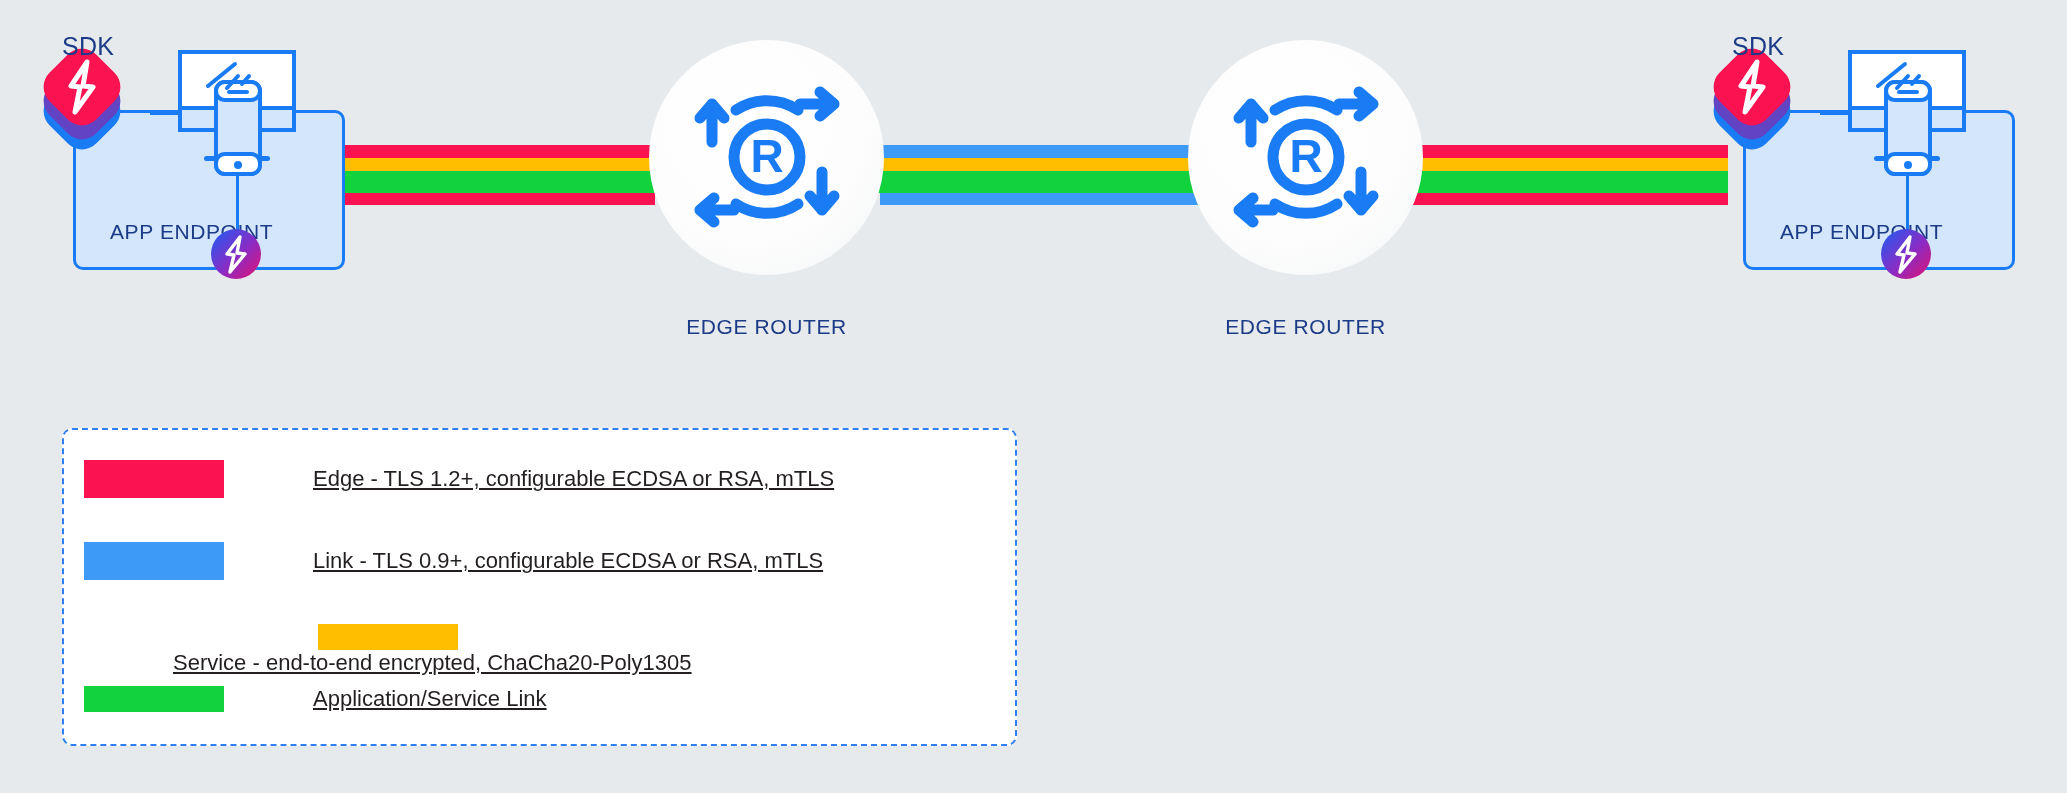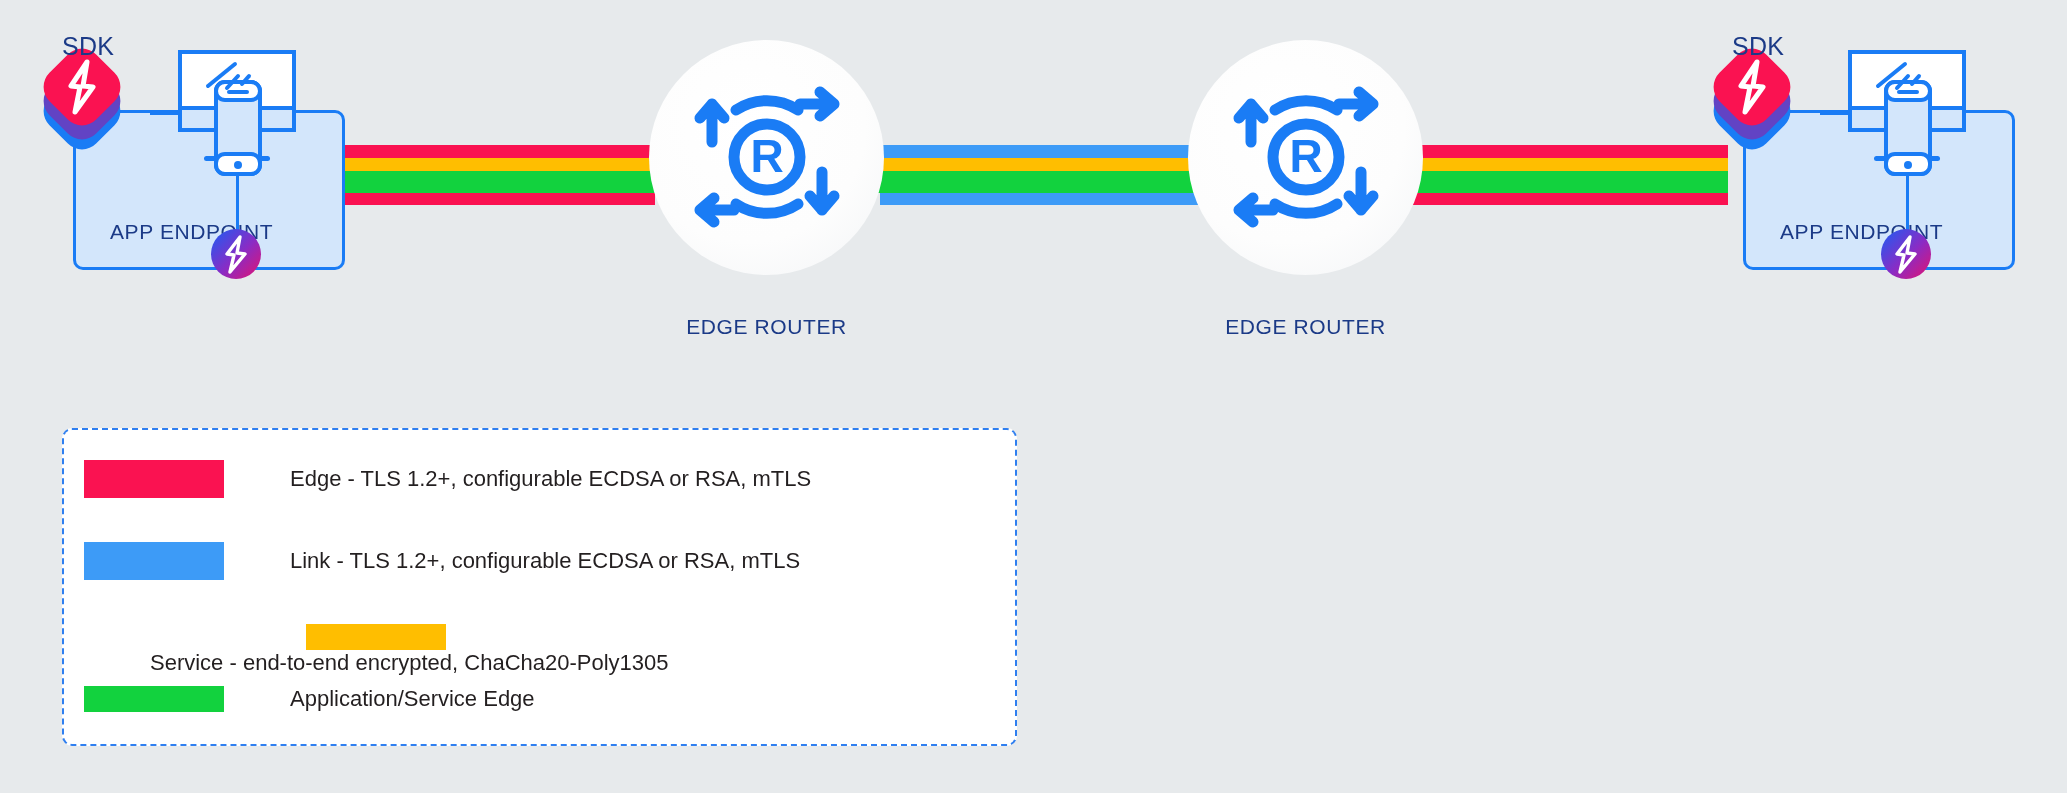--- a/index.html
+++ b/index.html
@@ -80,24 +80,25 @@
   
   .legend {
     position: absolute;
     background: #ffffff;
     border: 2px dashed #2f7ff0;
     border-radius: 10px;
   }
   .legend-row { position: absolute; display: flex; align-items: center; }
   .legend-swatch { width: 140px; height: 38px; }
   .legend-text {
-    margin-left: 66px;
+    margin-left: 89px;
     color: #231f20;
     font-size: 22px;
     white-space: nowrap;
+    text-decoration: underline;
   }
 
   .connector { position: absolute; background: #1a7cf5; }
 </style>
 </head>
 <body>
 
 <div class="stage">
 
   <div class="stripe" style="left:340px; top:145px; width:315px; height:13px; background:#fa1251;"></div>
@@ -255,27 +256,27 @@
 
   <div class="legend" style="left:62px; top:428px; width:955px; height:318px;">
 
     <div class="legend-row" style="left:20px; top:30px;">
       <span class="legend-swatch" style="background:#fa1251;"></span>
       <span class="legend-text">Edge - TLS 1.2+, configurable ECDSA or RSA, mTLS</span>
     </div>
 
     <div class="legend-row" style="left:20px; top:112px;">
       <span class="legend-swatch" style="background:#3d9bf7;"></span>
-      <span class="legend-text">Link - TLS 1.2+, configurable ECDSA or RSA, mTLS</span>
+      <span class="legend-text">Link - TLS 0.9+, configurable ECDSA or RSA, mTLS</span>
     </div>
 
     <div class="legend-row" style="left:20px; top:194px;flex-direction:column;">
       <span class="legend-swatch" style="background:#ffbe00; height:26px;"></span>
       <span class="legend-text">Service - end-to-end encrypted, ChaCha20-Poly1305</span>
     </div>
 
     <div class="legend-row" style="left:20px; top:256px;">
       <span class="legend-swatch" style="background:#12d23e; height:26px;"></span>
-      <span class="legend-text">Application/Service Edge</span>
+      <span class="legend-text">Application/Service Link</span>
     </div>
   </div>
 
 </div>
 
 </body></html>

